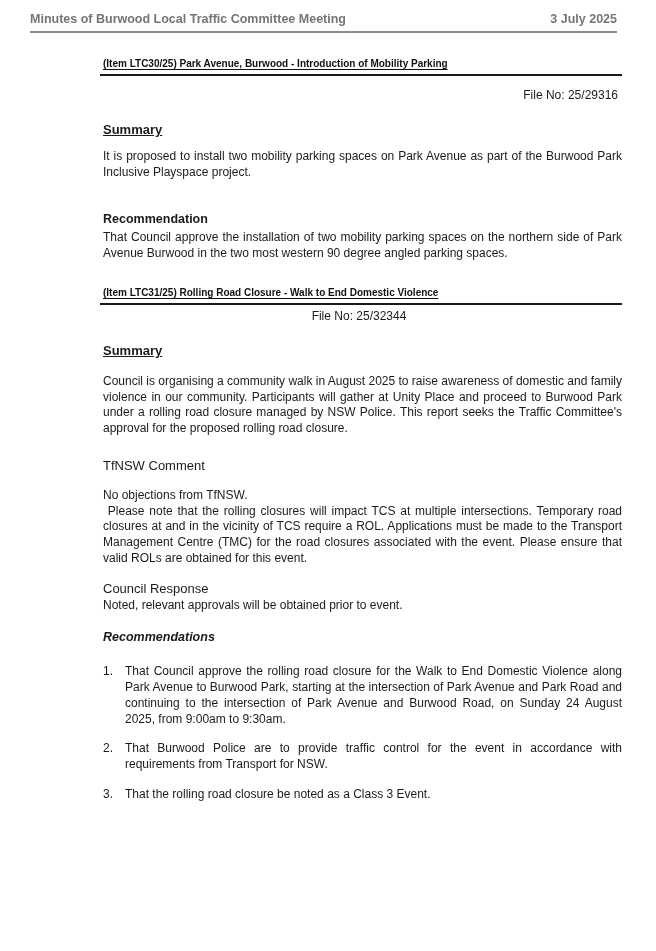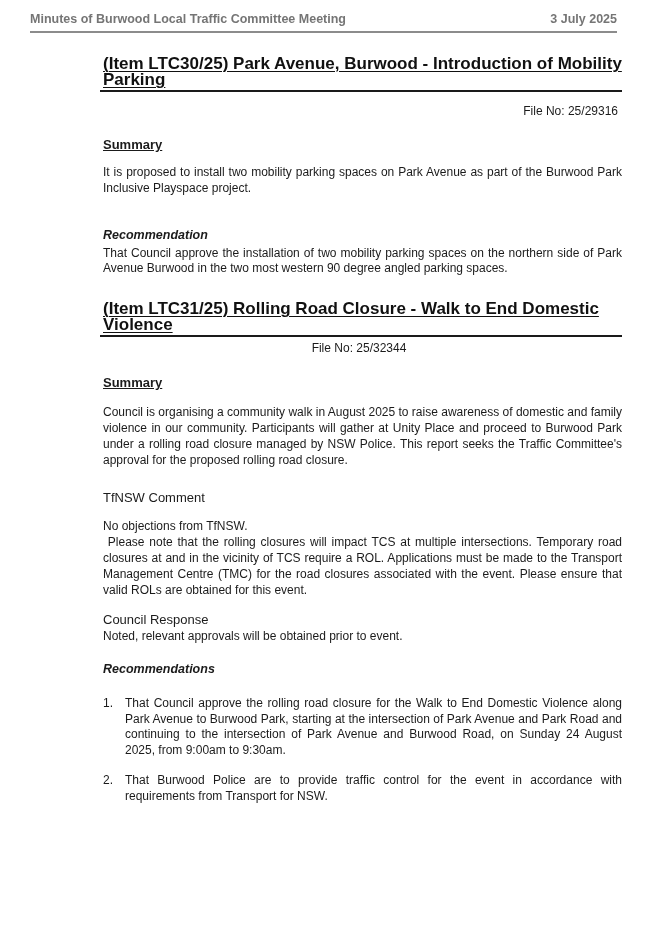--- a/index.html
+++ b/index.html
@@ -34,21 +34,21 @@
   
   .content {
     position: absolute;
     top: 35px;
     left: 100px;
     width: 522px;
     font-size: 12px;
     line-height: 15.8px;
   }
   .item-heading {
-    font-size: 17px;
+    font-size: 10px;
     font-weight: bold;
     color: #111111;
     margin: 21px 0 0 0;
     padding: 0 0 2px 3px;
     border-bottom: 2px solid #1a1a1a;
     text-decoration: underline;
     text-underline-offset: 2px;
     text-decoration-thickness: 0.5px;
   }
   .item-heading.second { margin-top: 24px; }
@@ -67,21 +67,20 @@
     padding-left: 3px;
   }
   .para {
     text-align: justify;
     margin: 12px 0 0 0;
     padding-left: 3px;
   }
   .rec-label {
     font-size: 12.5px;
     font-weight: bold;
-    font-style: italic;
     margin: 31px 0 0 0;
     padding-left: 3px;
   }
   .rec-text { margin-top: 2px; }
   .para.summary2 { margin-top: 15px; }
   .sub-label {
     font-size: 13px;
     font-weight: normal;
     margin: 21px 0 0 0;
     padding-left: 3px;

